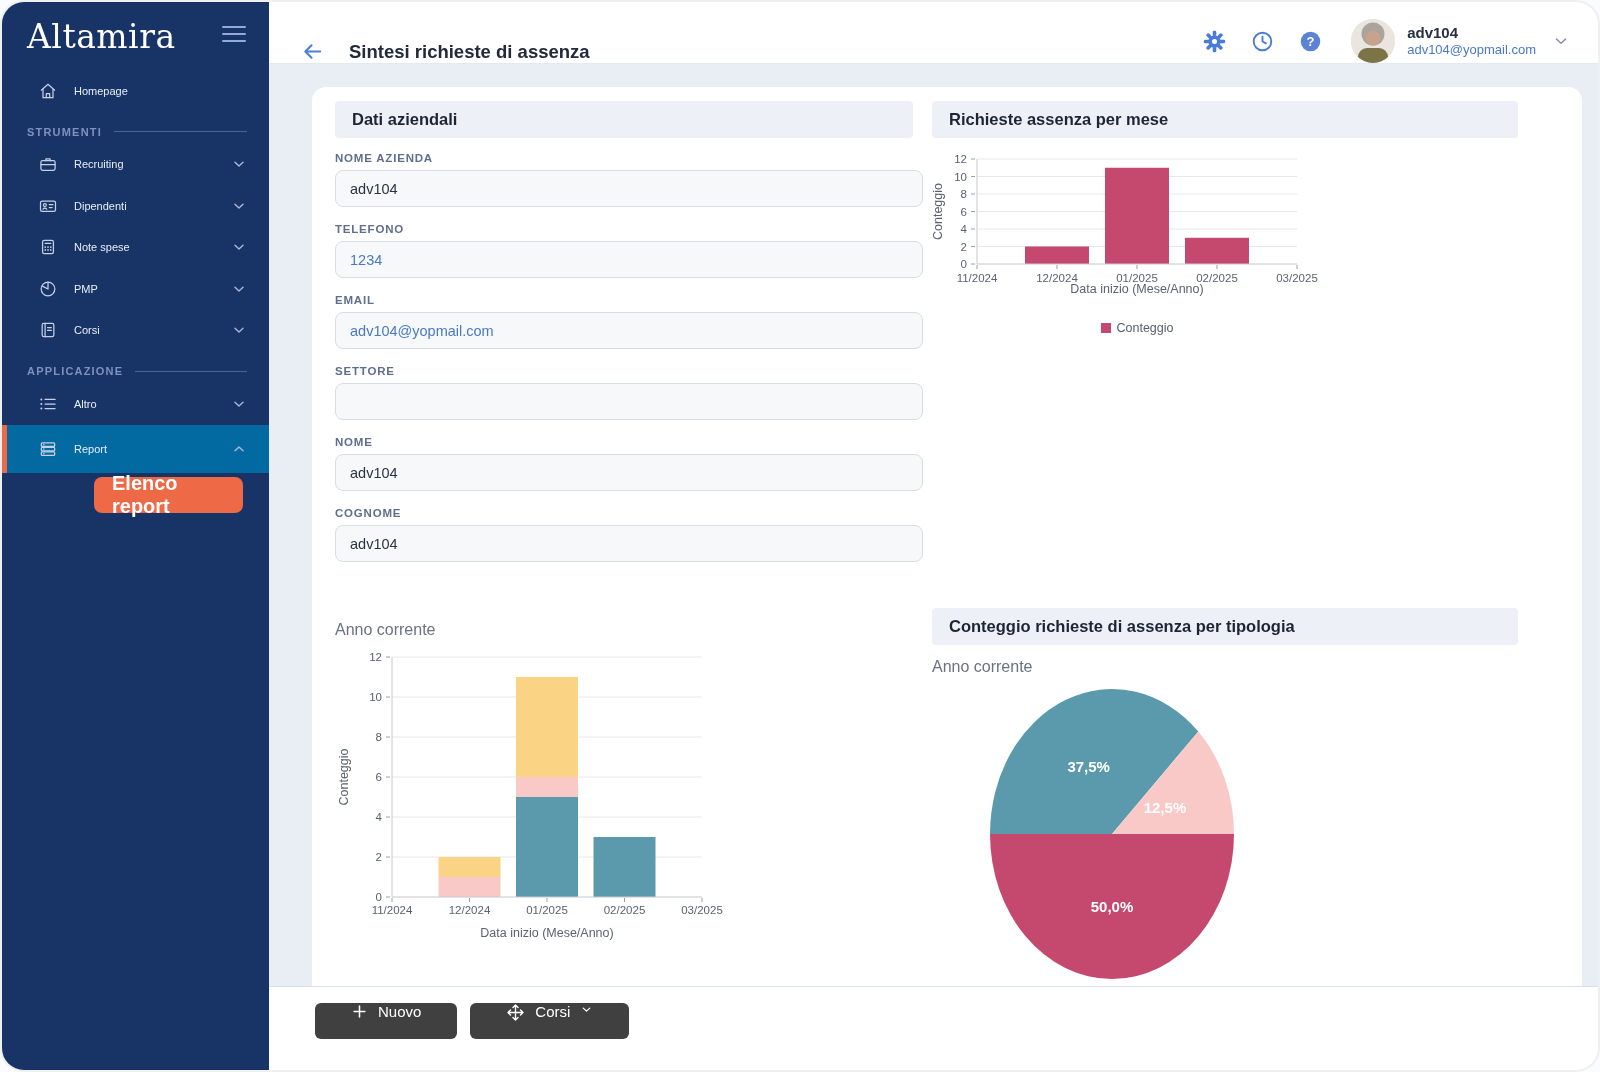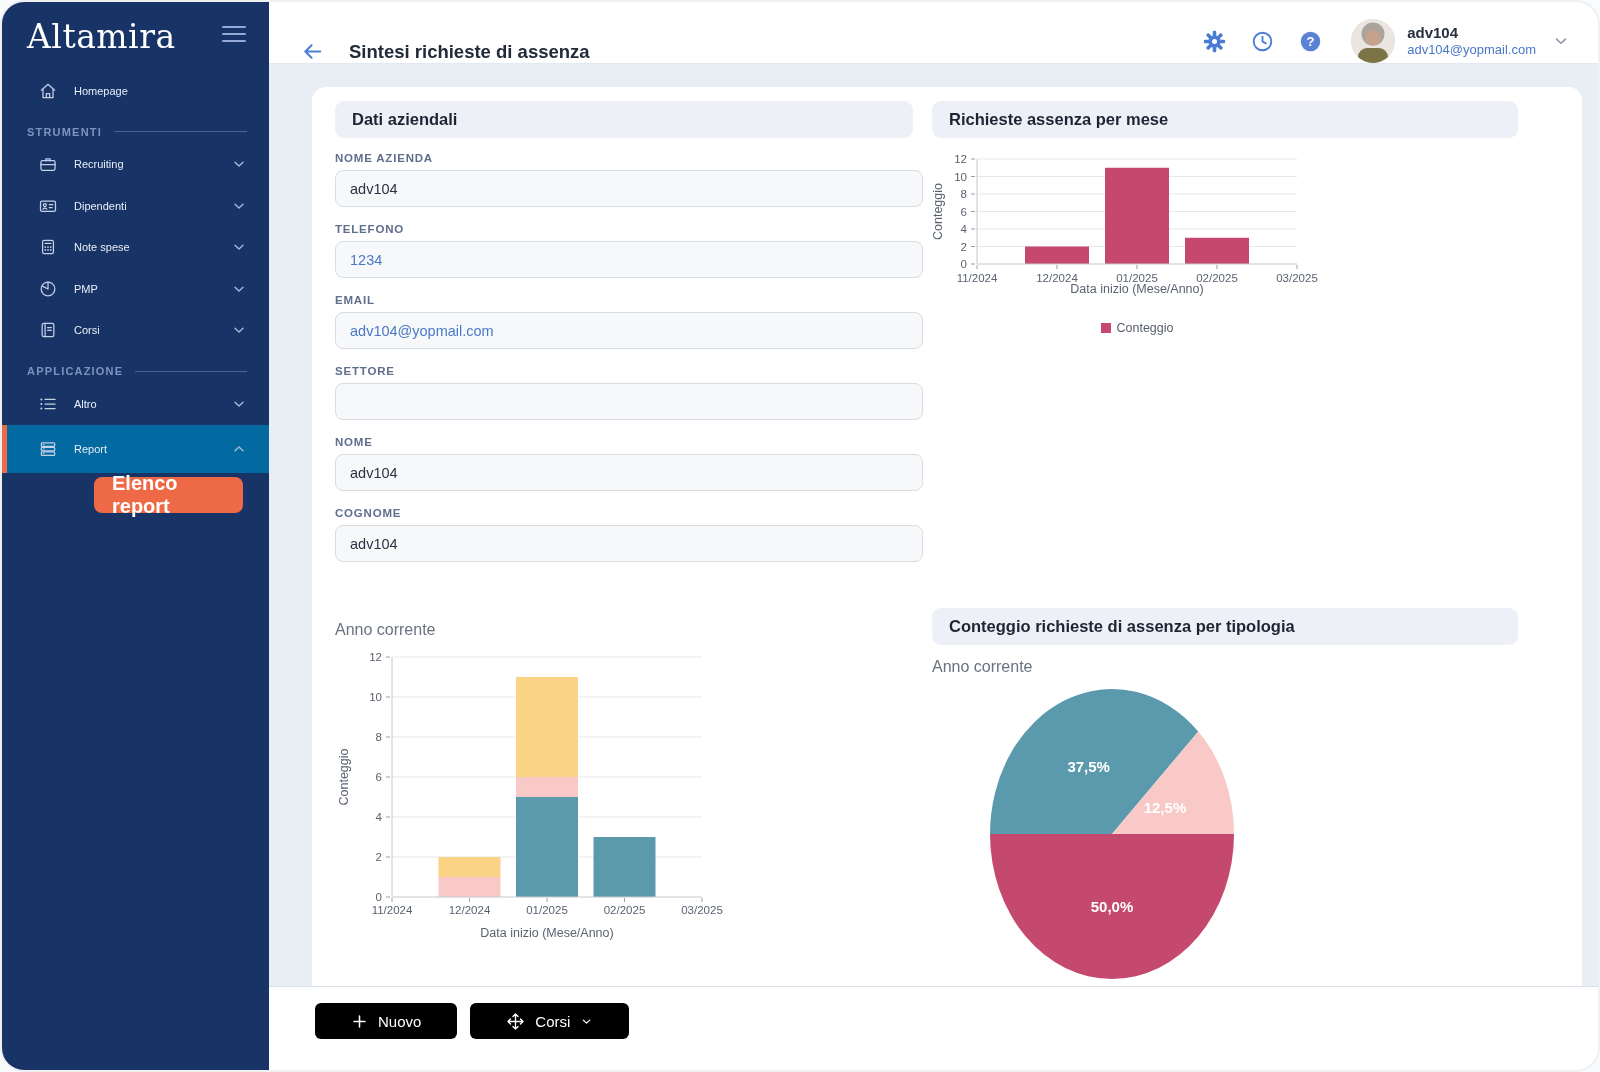--- a/index.html
+++ b/index.html
@@ -28,33 +28,33 @@
   .page-title{font-size:18.5px;font-weight:bold;color:#222b3a}
   .header-right{margin-left:auto;display:flex;align-items:center}
   .hicon{background:none;border:none;padding:0;cursor:pointer;display:flex;margin-left:25px}
   .avatar{width:44px;height:44px;border-radius:50%;overflow:hidden;margin-left:29px;background:#e8e4dd;flex:none;cursor:pointer}
   .user-block{margin-left:12px;line-height:1.3;cursor:pointer}
   .user-name{font-size:15px;font-weight:bold;color:#28303f}
   .user-email{font-size:13px;color:#4a78c8}
   .user-chev{margin-left:16px;display:flex;cursor:pointer}
   .content{flex:1;padding:23px 16px 0 43px;overflow:hidden}
   .card{background:#fff;border-radius:14px 14px 0 0;height:100%;padding:14px 0 0 23px;display:grid;grid-template-columns:578px 586px;column-gap:19px;grid-template-rows:507px auto;align-content:start}
-  .panel-head{height:37px;background:#edf0f6;border-radius:9px;display:flex;align-items:center;padding:0 17px;font-size:16.5px;font-weight:bold;color:#1d2534}
+  .panel-head{height:37px;background:#edf0f6;border-radius:4px;display:flex;align-items:center;padding:0 17px;font-size:16.5px;font-weight:bold;color:#1d2534}
   .f-label{margin:16px 0 6px;font-size:11.5px;font-weight:bold;letter-spacing:.8px;color:#5f6e8c}
   .f-label.first{margin-top:14px}
   .f-input{display:block;width:588px;height:37px;background:#f7f8f9;border:1px solid #d8dce3;border-radius:8px;padding:0 14px;font-size:14.5px;color:#2a3342;font-family:"Liberation Sans",sans-serif;outline:none}
   .f-input.link{color:#4a78c8}
   .chart-box{margin-top:14px}
   .subtitle{margin-top:13px;height:18px;font-size:16px;color:#6a7280}
   .chart-box2{margin-top:6px}
   .legend-row{width:370px;margin:15px 0 0 20px;display:flex;align-items:center;justify-content:center;font-size:12.5px;color:#57606a}
   .legend-swatch{width:10px;height:10px;margin-right:6px;flex:none}
   svg text{font-family:"Liberation Sans",sans-serif}
   .footer{flex:none;height:84px;background:#fff;border-top:1px solid #d9dfe9;display:flex;align-items:flex-start;padding:16px 0 0 46px;gap:13px}
-  .btn{height:36px;min-width:128px;background:#000000;border:none;border-radius:6px;color:#fff;font-size:15px;font-family:"Liberation Sans",sans-serif;display:flex;align-items:center;justify-content:center;gap:10px;padding:0 36px;cursor:pointer}
+  .btn{height:36px;min-width:128px;background:#404040;border:none;border-radius:6px;color:#fff;font-size:15px;font-family:"Liberation Sans",sans-serif;display:flex;justify-content:center;gap:10px;padding:0 36px;cursor:pointer}
 </style>
 </head>
 <body>
 
 <div class="window">
 
   <aside class="sidebar">
     <div class="logo-row">
       <span class="logo">Altamira</span>
       <span class="burger">

